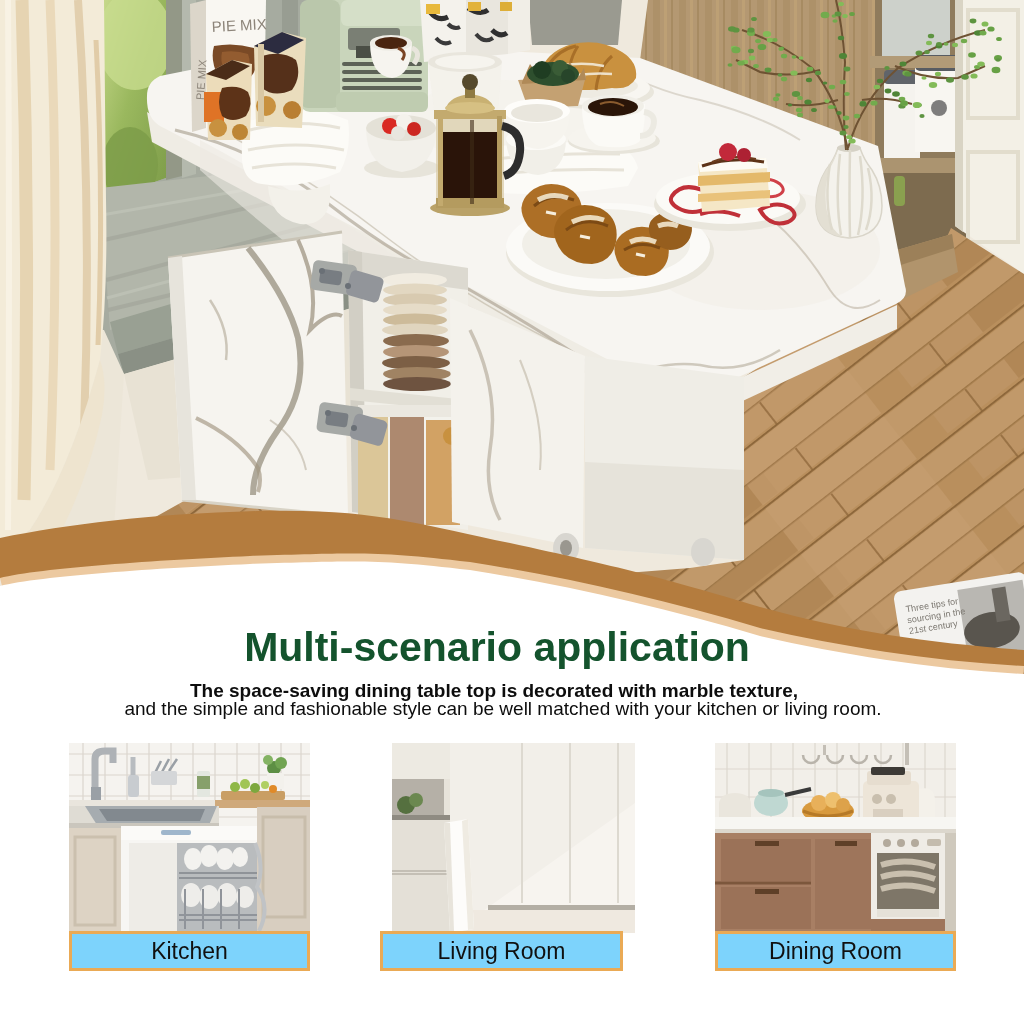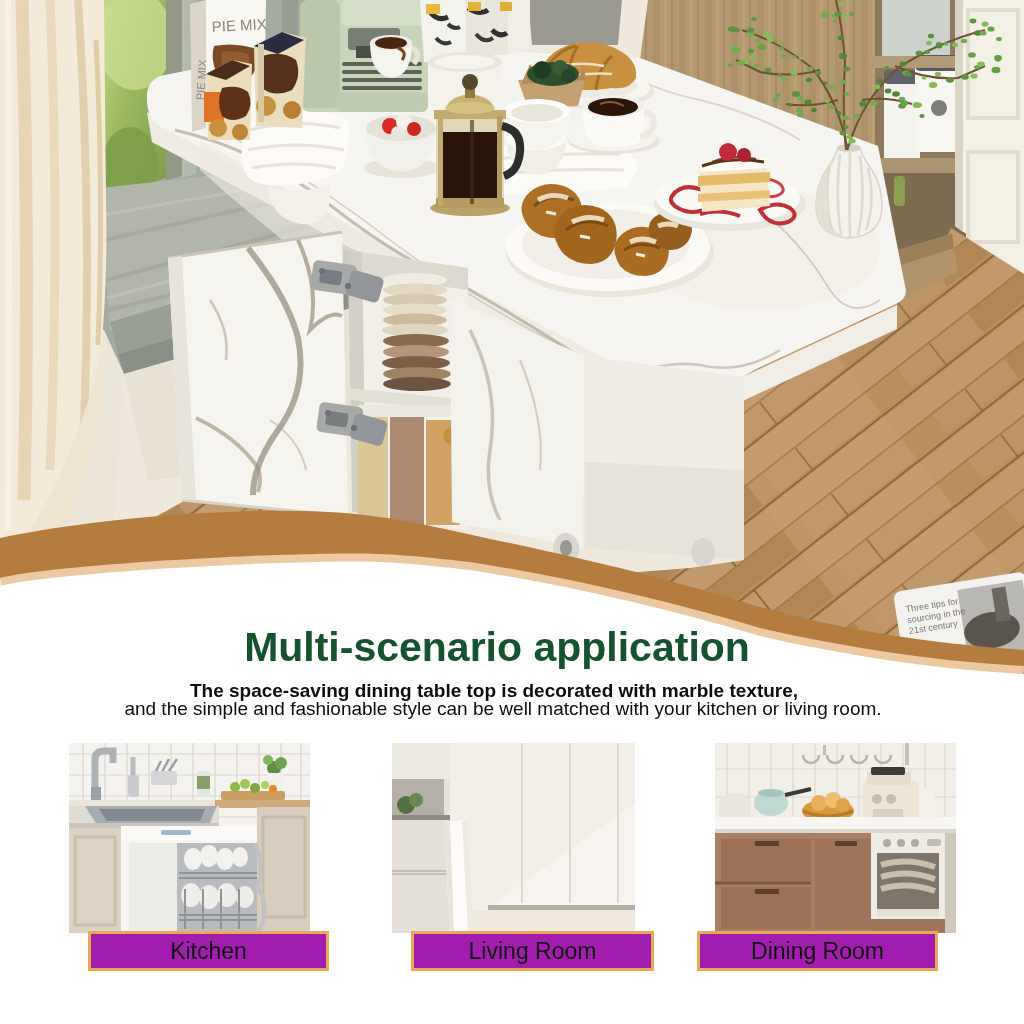--- a/index.html
+++ b/index.html
@@ -2,21 +2,21 @@
 <html><head>
 <meta charset="utf-8">
 <style>
   html,body{margin:0;padding:0;}
   body{width:1024px;height:1024px;background:#ffffff;font-family:"Liberation Sans",sans-serif;overflow:hidden;position:relative;}
   #photo{position:absolute;top:0;left:0;}
   #heading{position:absolute;top:624px;left:0;width:994px;text-align:center;font-size:41px;font-weight:bold;color:#14532d;letter-spacing:0px;}
   #body1{position:absolute;top:680px;left:0;width:988px;text-align:center;font-size:19px;color:#0d0d0d;font-weight:bold;}
   #body2{position:absolute;top:698px;left:0;width:986px;text-align:center;font-size:19px;color:#0d0d0d;padding-left:10px;}
   .thumb{position:absolute;top:743px;height:190px;overflow:hidden;}
-  .cap{position:absolute;top:931px;height:34px;border:3px solid #eaaa55;background:#a21caf;text-align:center;font-size:23px;color:#101010;line-height:35px;margin-left:19px;}
+  .cap{position:absolute;top:931px;height:34px;border:3px solid #eaaa55;background:#7dd3fc;text-align:center;font-size:23px;color:#101010;line-height:35px;}
 </style>
 </head>
 <body>
 
 <svg id="photo" width="1024" height="700" viewBox="0 0 1024 700">
   <defs>
     <pattern id="floorP" width="460" height="58" patternUnits="userSpaceOnUse" patternTransform="rotate(-38 0 0)">
       <rect width="460" height="58" fill="#b98f5d"></rect>
       <rect width="460" height="26" y="3" fill="#c1996a"></rect>
       <rect width="200" height="24" y="31" x="110" fill="#b18756"></rect>
@@ -662,15 +662,15 @@
   <rect x="162" y="110" width="62" height="58" fill="#7e7668"></rect>
   <path d="M166,122 q26,-8 54,2 M166,134 q26,-8 54,2 M166,146 q26,-8 54,2" stroke="#c9bfae" stroke-width="6" fill="none"></path>
   <rect x="162" y="166" width="62" height="8" fill="#e5e1d8"></rect>
   <rect x="156" y="176" width="74" height="14" fill="#9e755b"></rect>
 
   <rect x="230" y="90" width="11" height="100" fill="#cfc9bd"></rect>
 </svg></div>
 
 <div class="cap" style="left:69px;width:235px;">Kitchen</div>
 
-<div class="cap" style="left:392px;width:237px;">Living Room</div>
-
-<div class="cap" style="left:678px;width:235px;">Dining Room</div>
+<div class="cap" style="left:380px;width:237px;">Living Room</div>
+
+<div class="cap" style="left:715px;width:235px;">Dining Room</div>
 
 </body></html>

